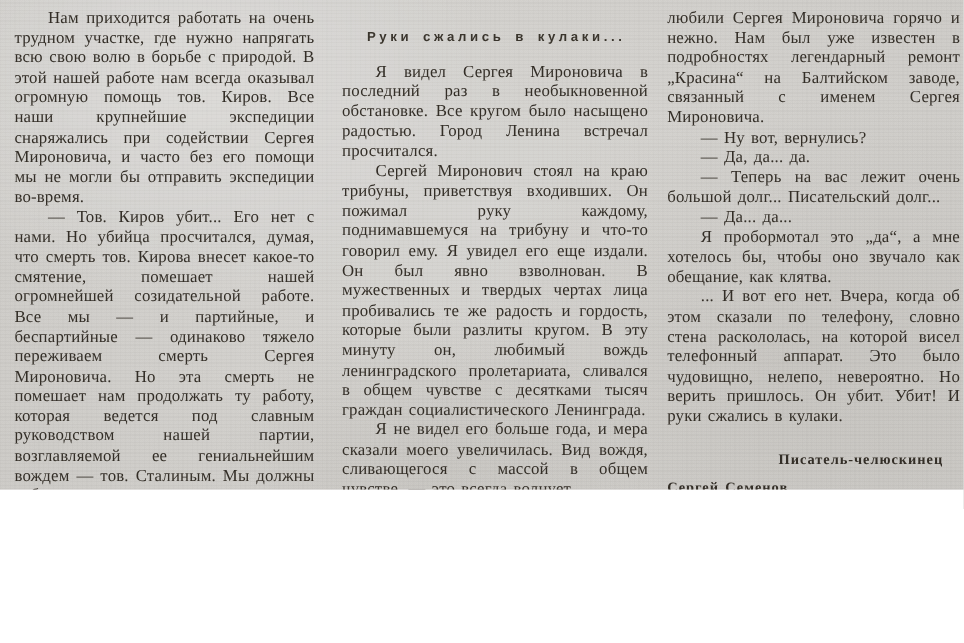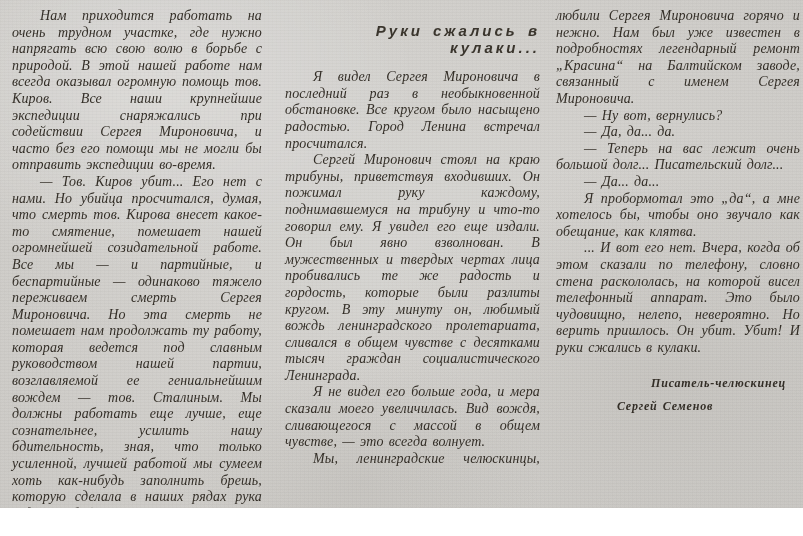--- a/index.html
+++ b/index.html
@@ -8,29 +8,28 @@
   }
   body {
     width: 803px;
     height: 536px;
     overflow: hidden;
     font-family: "Liberation Serif", serif;
   }
   .page {
     position: relative;
     width: 803px;
-    height: 508px;
+    height: 408px;
     background:
       radial-gradient(ellipse 420px 300px at 18% 15%, rgba(255,255,255,0.28), rgba(255,255,255,0) 65%),
       radial-gradient(ellipse 520px 380px at 82% 75%, rgba(110,105,96,0.10), rgba(110,105,96,0) 60%),
       radial-gradient(ellipse 300px 220px at 45% 95%, rgba(110,105,96,0.10), rgba(110,105,96,0) 60%),
       radial-gradient(ellipse 900px 700px at 50% 45%, rgba(255,255,255,0.10), rgba(60,55,48,0.10)),
       #d2d0cc;
     overflow: hidden;
-    font-style: italic;
   }
   .noise {
     position: absolute;
     inset: 0;
     background:
       repeating-linear-gradient(0deg, rgba(0,0,0,0.018) 0 1px, rgba(255,255,255,0.012) 1px 3px),
       repeating-linear-gradient(90deg, rgba(0,0,0,0.012) 0 1px, rgba(255,255,255,0.010) 1px 4px);
     pointer-events: none;
   }
   .columns {
@@ -54,43 +53,43 @@
   .col-middle { width: 255px; margin-left: 23px; }
   .col-right  { width: 244px; margin-left: 16px; }
   p.par {
     margin: 0;
     text-indent: 28px;
   }
   p.no-indent { text-indent: 0; }
   p.justify-last { text-align-last: justify; }
   h2.heading {
     font-family: "Liberation Sans", sans-serif;
-    font-size: 15px;
+    font-size: 11px;
     font-weight: 600;
     color: #3a352d;
     letter-spacing: 3px;
     word-spacing: 3px;
-    text-align: right;
+    text-align: center;
     text-indent: 0;
     margin: 15px 0 13px 2px;
   }
   .signature {
     margin-top: 16px;
     font-weight: bold;
     font-size: 12px;
     letter-spacing: 0.8px;
     color: #332e27;
   }
   .sig-role {
     text-align: right;
     padding-right: 14px;
     line-height: 23px;
   }
   .sig-name {
-    text-align: center;
+    text-align: left;
     padding-right: 26px;
     line-height: 23px;
   }
 </style>
 </head>
 <body>
 
 <div class="page">
   <div class="noise"></div>
 

